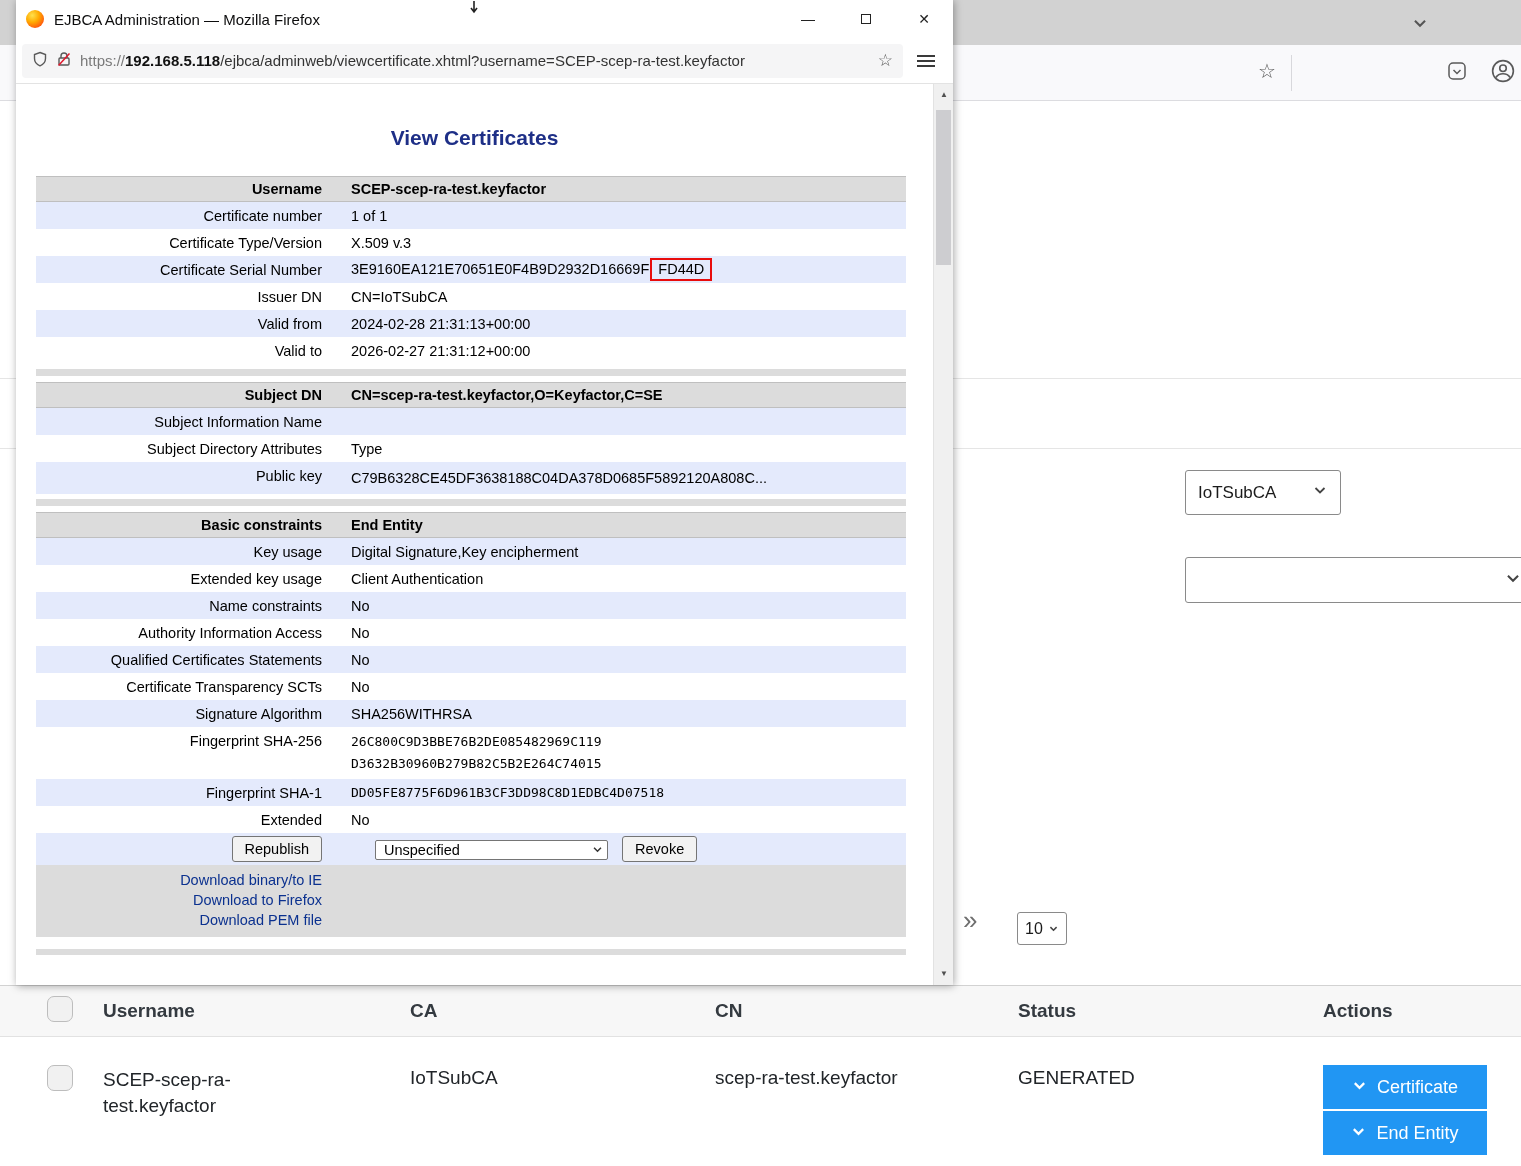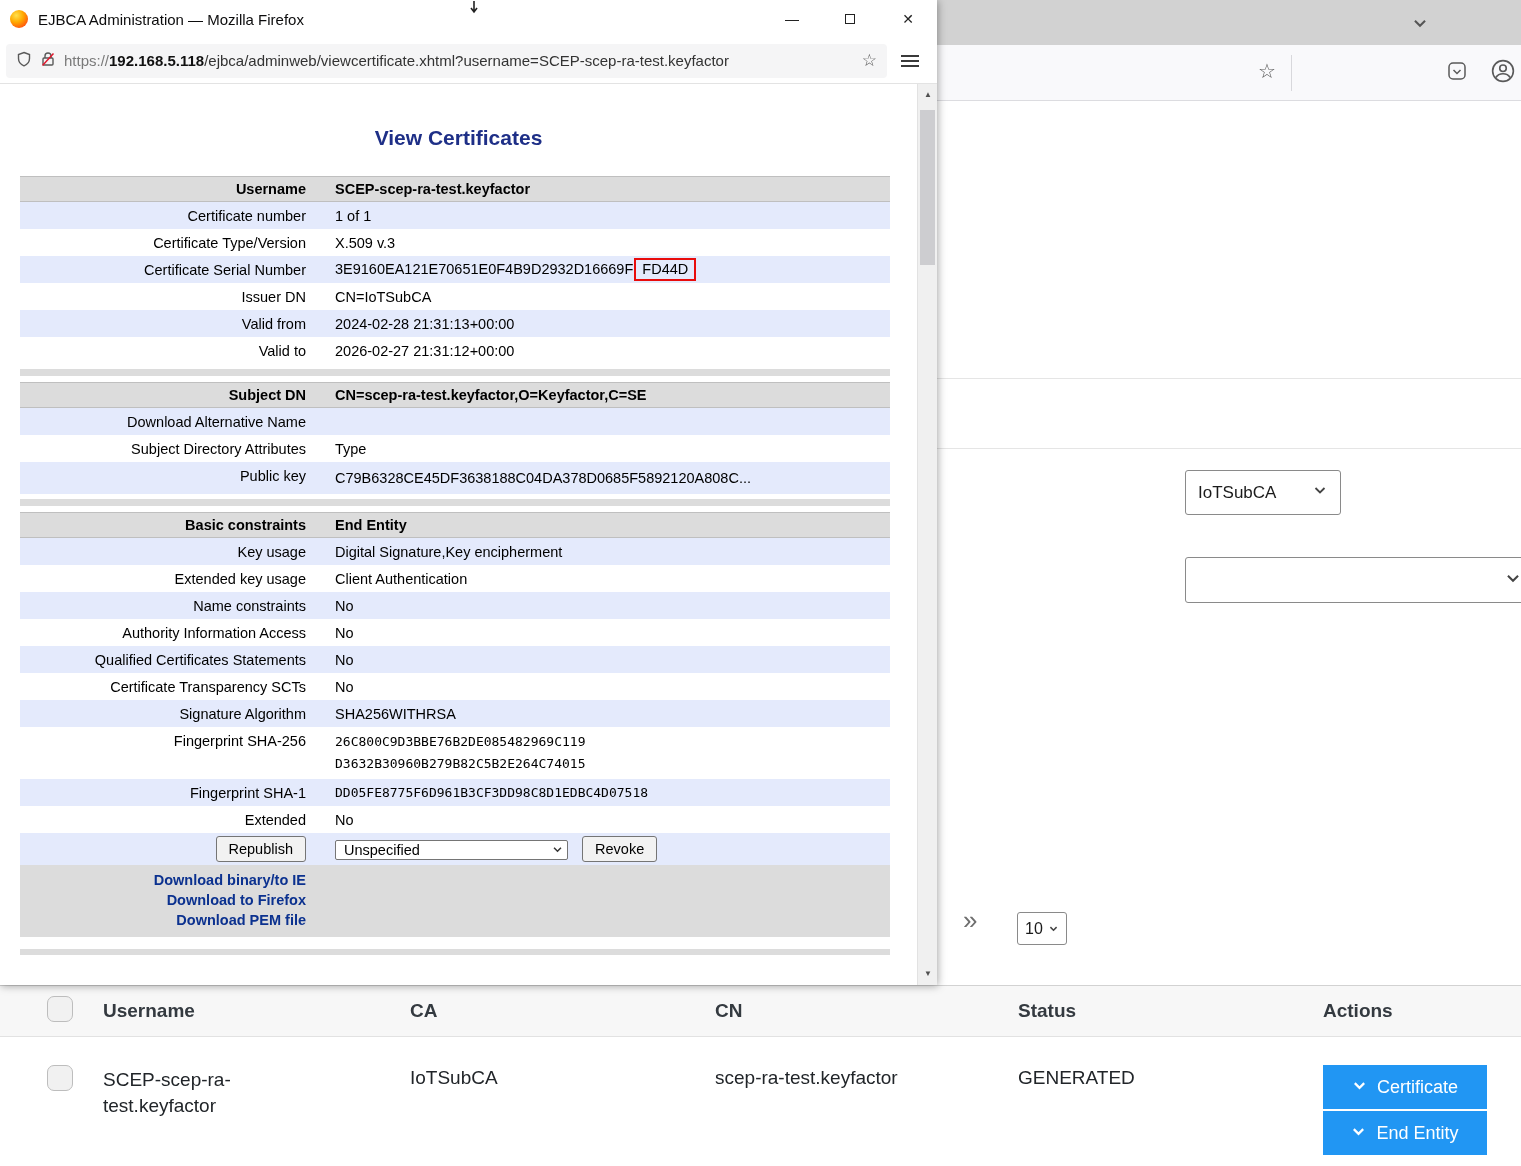--- a/index.html
+++ b/index.html
@@ -32,21 +32,21 @@
   .bt-row { background:#fff; font-size:19px; color:#212529; height:181px; }
   .bt-row .cell { padding-top:30px; }
   .bt-row .cbcell { padding-top:28px; }
   .cb { display:inline-block; width:26px; height:26px; border:1px solid #bdbdbd; border-radius:7px; background:#f1f1f1; }
   .uname { max-width:170px; line-height:26px; }
   .actions { display:flex; flex-direction:column; gap:2px; padding-top:28px; }
   .bluebtn { width:164px; height:44px; border:none; border-radius:0; background:#2196f3; color:#fff;
              font-size:18px; font-family:inherit; display:flex; align-items:center; justify-content:center; gap:10px; cursor:pointer; }
 
   
-  .popup { position:absolute; left:0; top:0; width:937px; height:985px; background:#fff; z-index:10;
+  .popup { position:absolute; left:16px; top:0; width:937px; height:985px; background:#fff; z-index:10;
            box-shadow:1px 1px 8px rgba(0,0,0,.35); overflow:hidden; }
   .p-title { height:38px; background:#fff; display:flex; align-items:center; padding-left:10px; position:relative; }
   .ff-logo { width:18px; height:18px; border-radius:50%; flex:none;
              background:radial-gradient(circle at 35% 30%, #ffe14d 0%, #ffaa00 40%, #ff5c0d 75%, #e33b0f 100%); margin-right:10px; }
   .p-title .t { font-size:15px; color:#0c0c0d; }
   .winbtns { position:absolute; right:0; top:0; height:38px; display:flex; }
   .winbtn { width:58px; height:38px; display:flex; align-items:center; justify-content:center; font-size:14px; color:#222; cursor:default; }
   .maxbox { display:inline-block; width:10px; height:10px; border:1.2px solid #222; }
 
   .p-urlbar { height:46px; display:flex; align-items:center; padding:0 6px; border-bottom:1px solid #e3e3e3; background:#fff; }
@@ -74,23 +74,23 @@
   .pkline { line-height:24px; }
   .mono { font-family:"DejaVu Sans Mono", monospace; font-size:13px; line-height:22px; }
   .divband { height:7px; background:#dcdcdc; margin:5px 0 6px; }
   .redbox { display:inline-block; border:2px solid #e80c0c; padding:0 6px; margin-left:1px; line-height:19px; }
 
   .pbtn { font-family:inherit; font-size:14.5px; color:#000; background:#f2f2f2; border:1px solid #757575;
           border-radius:3px; padding:2px 12px; height:26px; cursor:pointer; }
   .psel { display:inline-flex; align-items:center; justify-content:space-between; width:233px; height:20px;
           border:1px solid #757575; border-radius:2px; background:#fff; padding:0 4px 0 8px; font-size:14.5px;
           margin-right:10px; vertical-align:middle; cursor:default; }
-  .actrow { min-height:32px; }
+  .actrow { min-height:32px;gap:24px; }
   .dlrow { background:#dcdcdc; align-items:flex-start; padding:5px 0 7px; }
-  .dlrow .cl { display:block;font-weight:bold; }
+  .dlrow .cl { display:block; }
   a.dl { display:block; color:#0b318f; font-size:14.5px; line-height:20px; text-decoration:none; cursor:pointer; }
   .gap10 { height:12px; }
   .thinband { height:6px; background:#dcdcdc; }
 
   
   .sbar { position:absolute; top:84px; right:0; bottom:0; width:20px; background:#f0f0f0; border-left:1px solid #e2e2e2; }
   .sb-up, .sb-down { position:absolute; left:0; width:20px; height:18px; text-align:center; font-size:8px; color:#505050; line-height:18px; cursor:default; }
   .sb-up { top:2px; } .sb-down { bottom:2px; }
   .sb-thumb { position:absolute; top:26px; left:2px; width:15px; height:155px; background:#cdcdd0; cursor:default; }
 
@@ -266,21 +266,21 @@
           <div class="cv">2026-02-27 21:31:12+00:00</div>
         </div>
 
         <div class="divband"></div>
 
         <div class="crow hdr">
           <div class="cl b">Subject DN</div>
           <div class="cv b">CN=scep-ra-test.keyfactor,O=Keyfactor,C=SE</div>
         </div>
         <div class="crow alt">
-          <div class="cl">Download Alternative Name</div>
+          <div class="cl">Subject Information Name</div>
           <div class="cv"></div>
         </div>
         <div class="crow">
           <div class="cl">Subject Directory Attributes</div>
           <div class="cv">Type</div>
         </div>
         <div class="crow alt tall">
           <div class="cl">Public key</div>
           <div class="cv">
             <div class="pkline">C79B6328CE45DF3638188C04DA378D0685F5892120A808C...</div>

